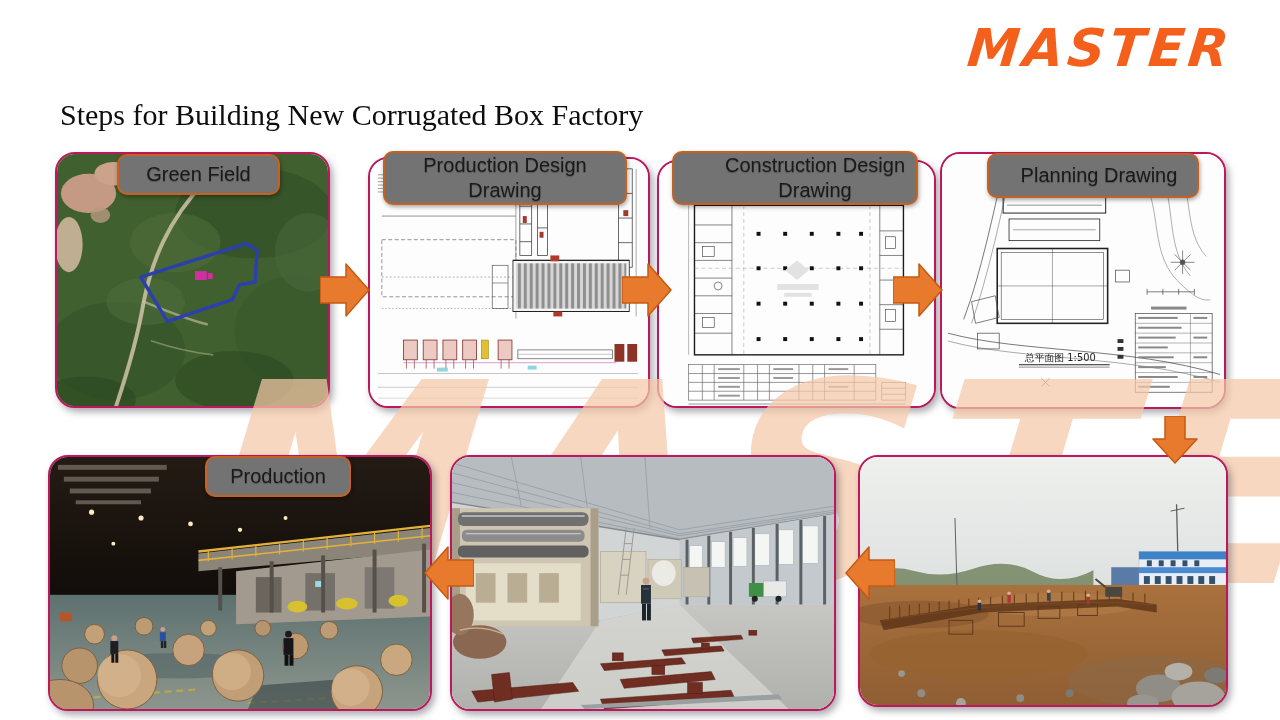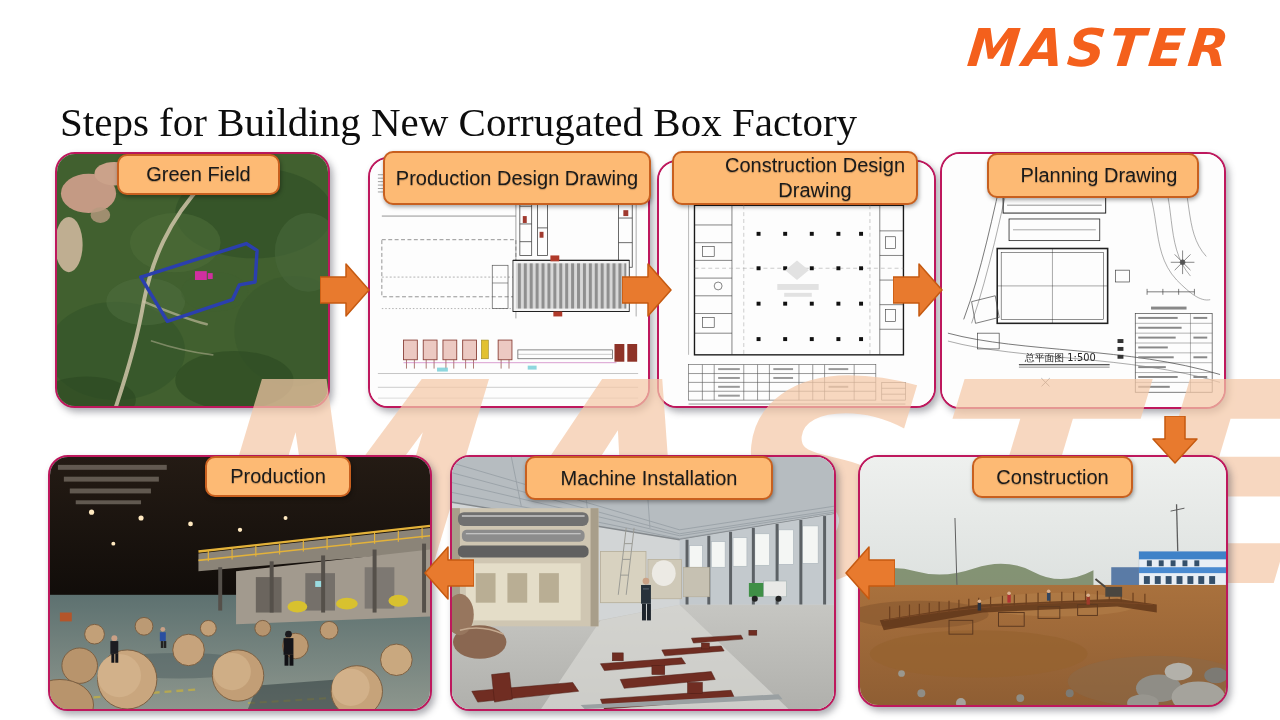--- a/index.html
+++ b/index.html
@@ -3,44 +3,44 @@
 <meta charset="utf-8">
 <style>
   html,body{margin:0;padding:0;background:#888;}
   .slide{position:relative;width:1280px;height:720px;background:#fff;overflow:hidden;
          font-family:"Liberation Sans",sans-serif;}
   
   .logo{position:absolute;right:48px;top:18px;z-index:12;
         font-family:"DejaVu Sans",sans-serif;font-weight:bold;font-style:italic;
         font-size:52px;letter-spacing:4px;color:#F4601C;transform:skewX(-6deg);}
   .title{position:absolute;left:60px;top:98px;z-index:12;
-         font-family:"Liberation Serif",serif;font-size:41px;color:#0d0d0d;white-space:nowrap;}
+         font-family:"Liberation Serif",serif;font-size:30px;color:#0d0d0d;white-space:nowrap;}
   
   .watermark{position:absolute;left:205px;top:346px;z-index:5;
              font-family:"DejaVu Sans",sans-serif;font-weight:bold;font-style:italic;
              font-size:280px;line-height:1;letter-spacing:10px;color:#F5C9A8;opacity:.72;
              transform:skewX(-6deg);white-space:nowrap;pointer-events:none;}
   
   .panel{position:absolute;border:2px solid #be185d;border-radius:20px;overflow:hidden;
          box-shadow:3px 4px 7px rgba(70,70,85,.45);background:#fcfcfc;box-sizing:border-box;}
   .panel svg{display:block;width:100%;height:100%;}
   .p1{left:55px;top:152px;width:275px;height:256px;z-index:2;}
   .p2{left:368px;top:157px;width:282px;height:251px;z-index:2;}
   .p3{left:657px;top:160px;width:279px;height:248px;z-index:2;}
   .p4{left:940px;top:152px;width:286px;height:257px;z-index:2;}
   .p5{left:48px;top:455px;width:384px;height:256px;z-index:8;}
   .p6{left:450px;top:455px;width:386px;height:256px;z-index:8;}
   .p7{left:858px;top:455px;width:370px;height:252px;z-index:8;}
   
   .step-label{position:absolute;z-index:10;display:flex;align-items:center;justify-content:center;
-              background:#fdba74;border:2px solid #C8601F;border-radius:10px;box-sizing:border-box;
+              background:#737373;border:2px solid #C8601F;border-radius:10px;box-sizing:border-box;
               color:#1a1a1a;font-size:20px;line-height:25px;text-align:center;
               box-shadow:1px 2px 4px rgba(0,0,0,.35);text-shadow:0 1px 1px rgba(0,0,0,.25);}
   .l1{left:117px;top:154px;width:163px;height:41px;}
-  .l2{left:383px;top:151px;width:268px;height:54px;}
+  .l2{left:383px;top:151px;width:244px;height:54px;}
   .l3{left:672px;top:151px;width:246px;height:54px;padding-left:40px;}
   .l4{left:987px;top:153px;width:212px;height:45px;padding-left:12px;}
   .l5{left:173px;top:456px;width:146px;height:41px;margin-left:32px;}
   .l6{left:525px;top:456px;width:248px;height:44px;}
   .l7{left:972px;top:456px;width:161px;height:42px;}
   
   .arrow{position:absolute;z-index:9;}
   .a1{left:320px;top:262px;width:50px;height:56px;}
   .a2{left:622px;top:262px;width:50px;height:56px;}
   .a3{left:893px;top:262px;width:50px;height:56px;}
@@ -684,22 +684,20 @@
         <circle cx="42" cy="220" r="3.4" fill="#9a988f"></circle>
       </g>
     </svg>
   </div>
 
   <div class="step-label l1">Green Field</div>
   <div class="step-label l2">Production Design Drawing</div>
   <div class="step-label l3">Construction Design Drawing</div>
   <div class="step-label l4">Planning Drawing</div>
   <div class="step-label l5">Production</div>
-  <div class="step-label l6">Machine Installation</div>
-  <div class="step-label l7">Construction</div>
 
   <svg class="arrow a1" viewBox="0 0 50 56">
     <polygon points="0,15 26,15 26,2 49,28 26,54 26,41 0,41" fill="#E87A2E" stroke="#C55A11" stroke-width="1.5" stroke-linejoin="round"></polygon>
   </svg>
   <svg class="arrow a2" viewBox="0 0 50 56">
     <polygon points="0,15 26,15 26,2 49,28 26,54 26,41 0,41" fill="#E87A2E" stroke="#C55A11" stroke-width="1.5" stroke-linejoin="round"></polygon>
   </svg>
   <svg class="arrow a3" viewBox="0 0 50 56">
     <polygon points="0,15 26,15 26,2 49,28 26,54 26,41 0,41" fill="#E87A2E" stroke="#C55A11" stroke-width="1.5" stroke-linejoin="round"></polygon>
   </svg>

